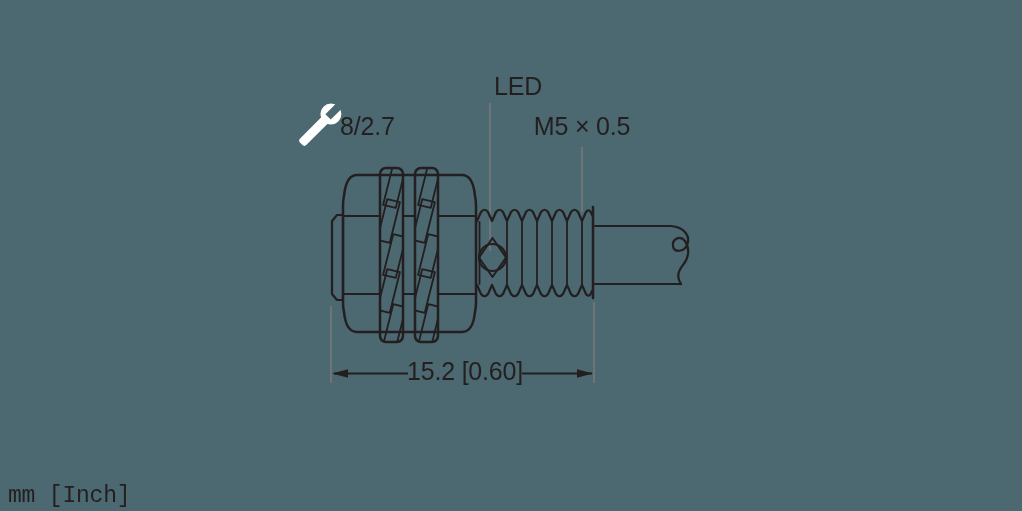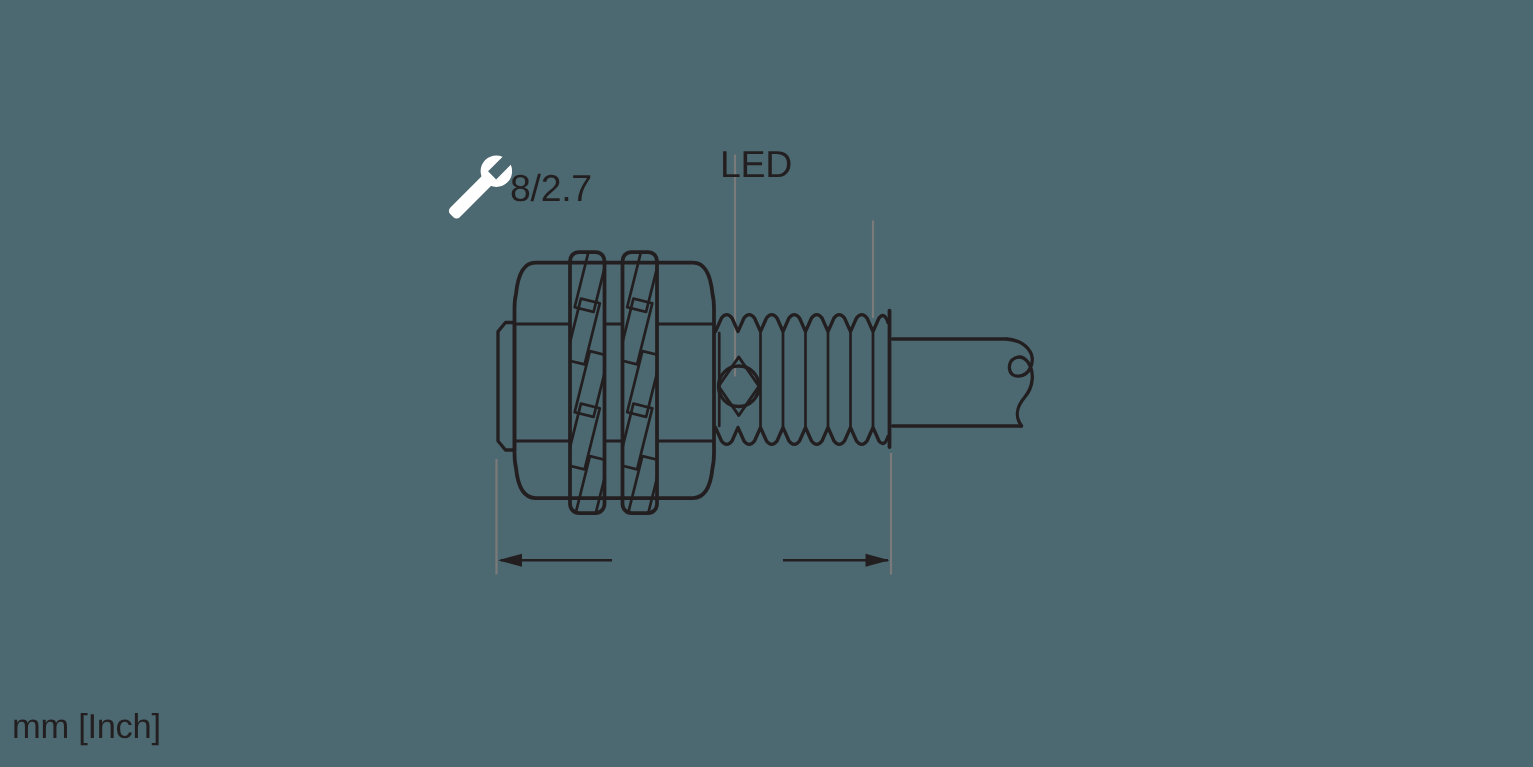--- a/index.html
+++ b/index.html
@@ -135,20 +135,22 @@
     </g>
 
     <g transform="translate(321,124) rotate(-45)">
       <rect class="wrench-fill" x="-28" y="-4.5" width="38" height="9" rx="3"></rect>
       <circle class="wrench-fill" cx="14" cy="0" r="10.5"></circle>
       <rect class="wrench-cut" x="10" y="-3.8" width="19" height="7.6"></rect>
       <circle class="wrench-cut" cx="27" cy="-6" r="3.2"></circle>
     </g>
   </svg>
 
-  <div class="lbl centered" style="left:504px;top:73px;margin-top:24px;">LED</div>
+  <div class="lbl centered" style="left:518px;top:73px;">LED</div>
 
+  <div class="lbl centered" style="left:582px;top:113px;">M5 × 0.5</div>
 
   <div class="lbl" style="left:340px;top:113px;text-align:right;">8/2.7</div>
 
+  <div class="lbl centered" style="left:465px;top:358px;">15.2 [0.60]</div>
 
-  <div class="lbl small" style="left:8px;top:472px;">mm [Inch]</div>
+  <div class="lbl small" style="left:8px;top:484px;font-family:Liberation Mono, monospace;">mm [Inch]</div>
 </div>
 
 </body></html>

